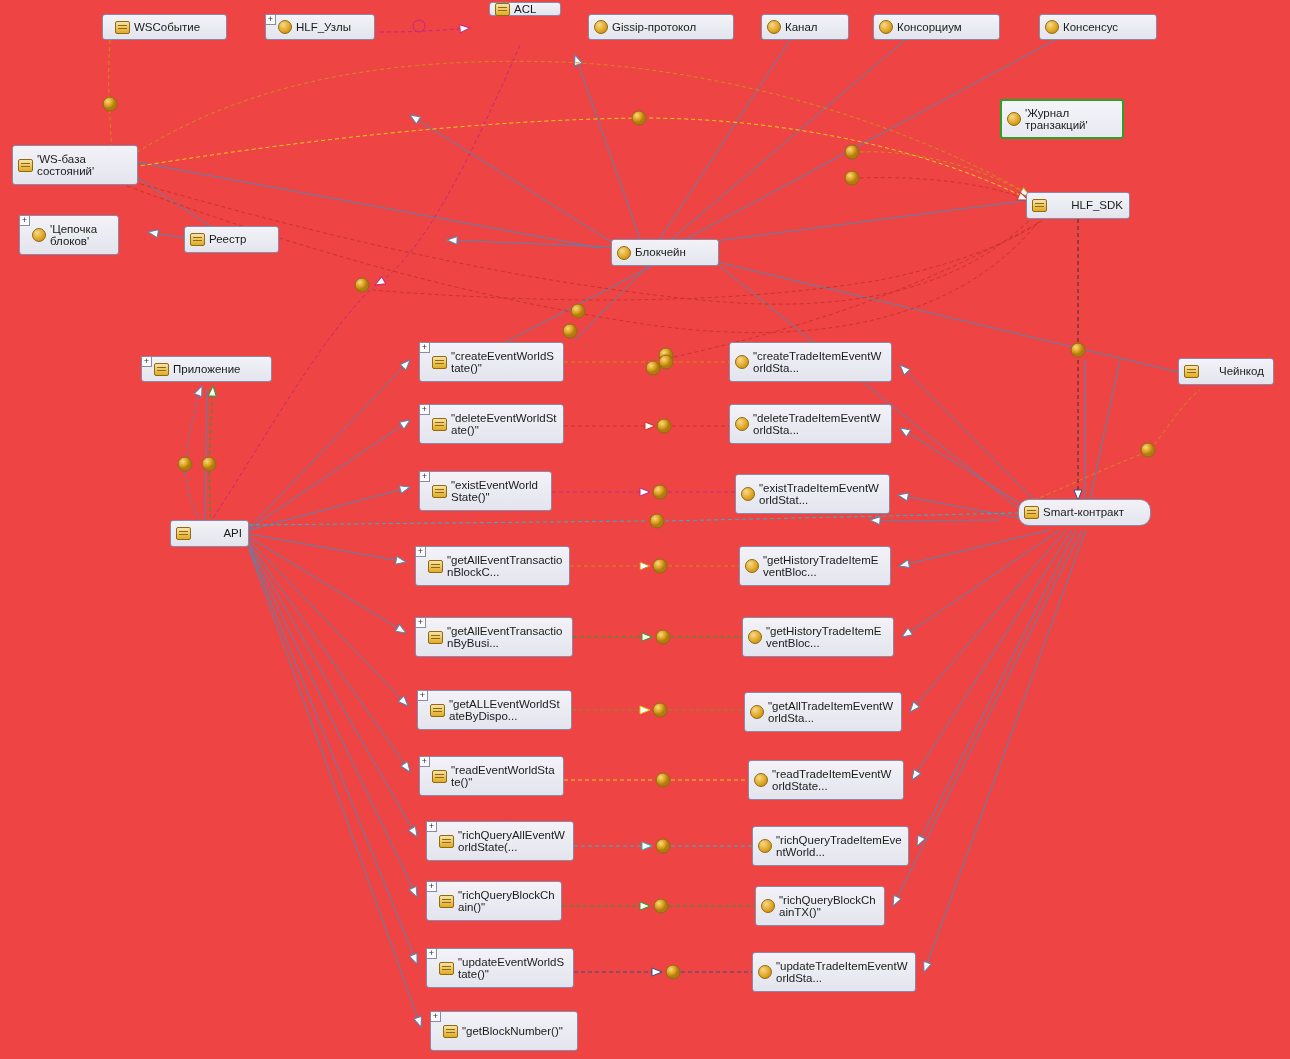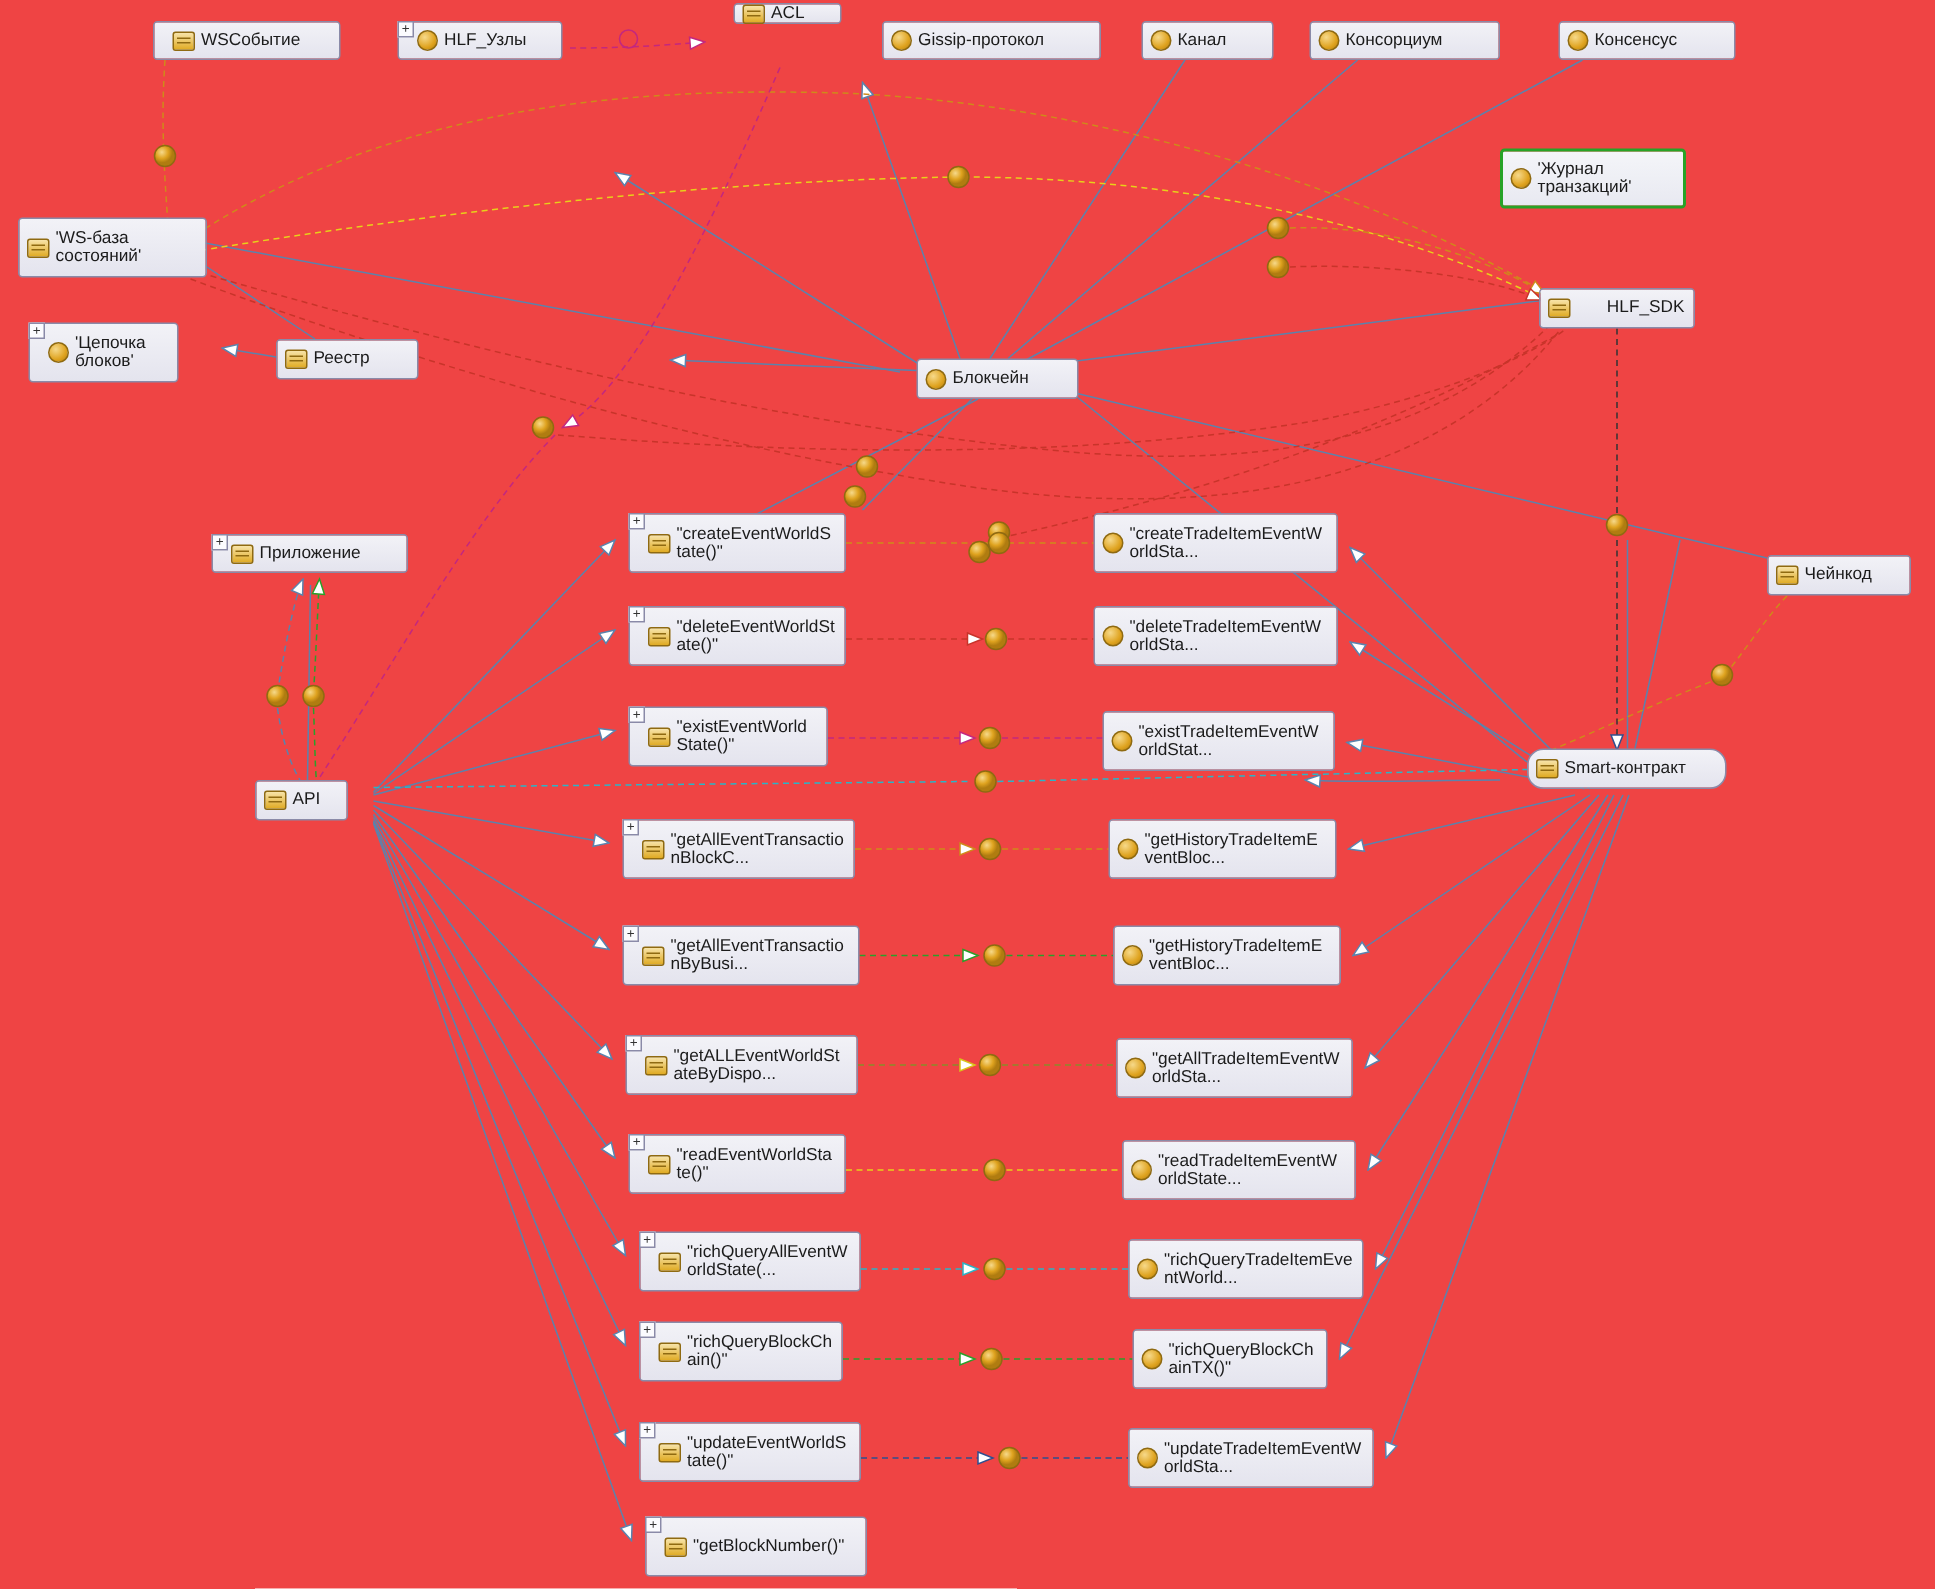--- a/index.html
+++ b/index.html
@@ -320,21 +320,21 @@
     <span class="ic ic-iface"></span>
     <span class="label">Блокчейн</span>
   </div>
 
   <div class="node has-plus" style="left:141px;top:356px;width:131px;height:26px;">
     <span class="plus">+</span>
     <span class="ic ic-class"></span>
     <span class="label">Приложение</span>
   </div>
 
-  <div class="node" style="left:1178px;top:370px;width:96px;height:27px;">
+  <div class="node" style="left:1178px;top:358px;width:96px;height:27px;gap:16px;">
     <span class="ic ic-class"></span>
     <span class="label">Чейнкод</span>
   </div>
 
   <div class="node has-plus" style="left:419px;top:342px;width:145px;height:40px;">
     <span class="plus">+</span>
     <span class="ic ic-class"></span>
     <span class="label">"createEventWorldState()"</span>
   </div>
 
@@ -358,21 +358,21 @@
     <span class="plus">+</span>
     <span class="ic ic-class"></span>
     <span class="label">"existEventWorldState()"</span>
   </div>
 
   <div class="node" style="left:735px;top:474px;width:155px;height:40px;">
     <span class="ic ic-iface"></span>
     <span class="label">"existTradeItemEventWorldStat...</span>
   </div>
 
-  <div class="node" style="left:170px;top:520px;width:62px;height:27px;">
+  <div class="node" style="left:170px;top:520px;width:79px;height:27px;text-align:right;">
     <span class="ic ic-class"></span>
     <span class="label">API</span>
   </div>
 
   <div class="node" style="left:1018px;top:499px;width:133px;height:27px;border-radius:11px;">
     <span class="ic ic-class"></span>
     <span class="label">Smart-контракт</span>
   </div>
 
   <div class="node has-plus" style="left:415px;top:546px;width:155px;height:40px;">

